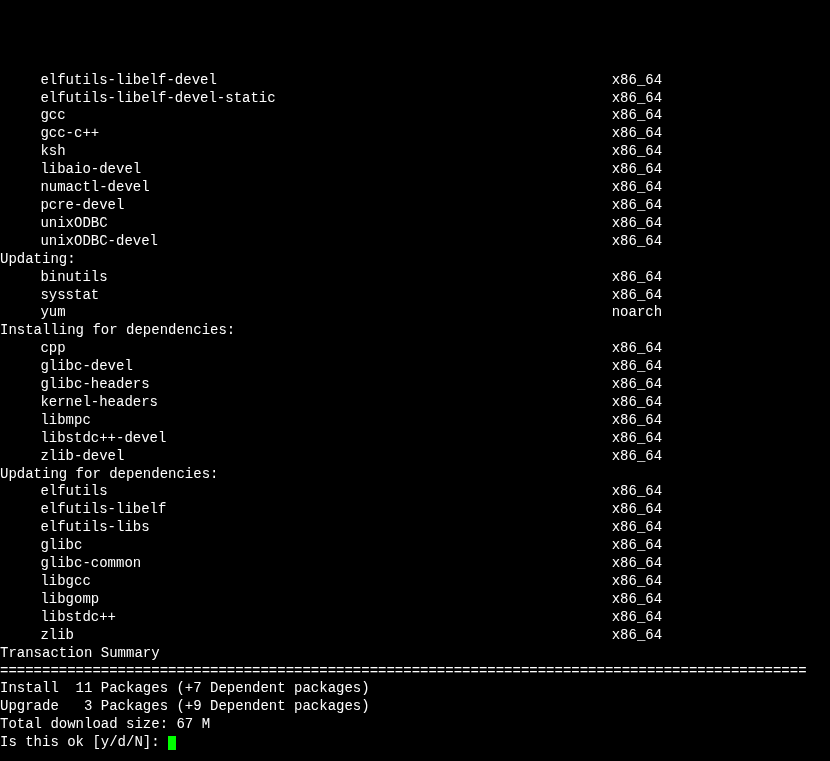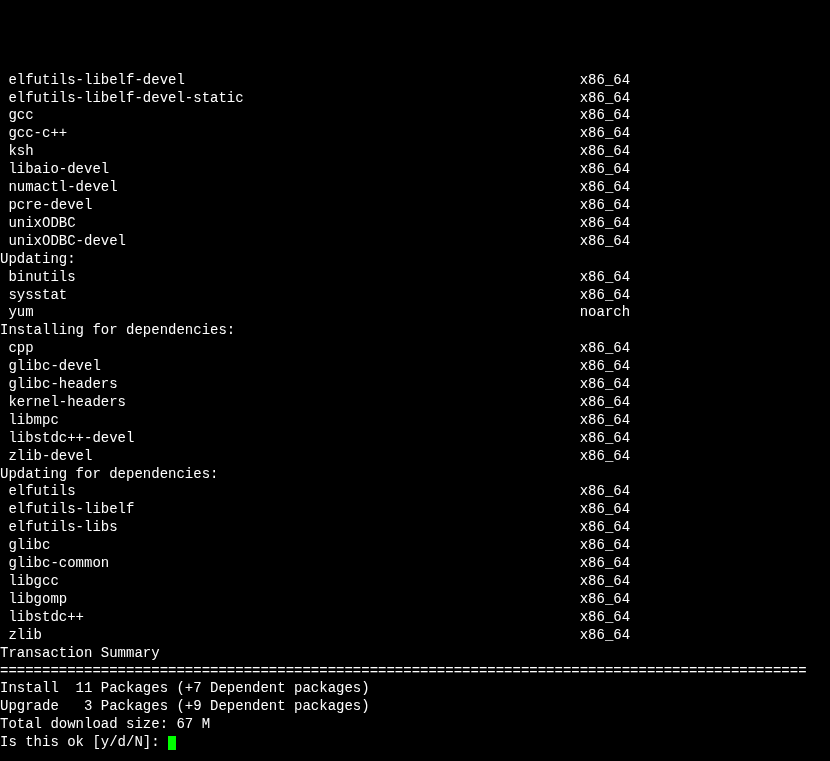--- a/index.html
+++ b/index.html
@@ -10,21 +10,21 @@
       font-size: 14px;
       line-height: 1.28;
       white-space: pre;
       padding: 0;
       width: 830px;
       height: 761px;
       overflow: hidden;
       position: relative;
     }
     .line { display: block; }
-    .col-left { display: inline-block; width: 69ch; }
+    .col-left { display: inline-block; width: 69ch; margin-left: 32px; }
     .col-right { display: inline-block; }
     .cursor {
       display: inline-block;
       width: 0.6em;
       height: 1em;
       background: #00ff00;
       vertical-align: text-bottom;
     }
   </style>
 </head>

